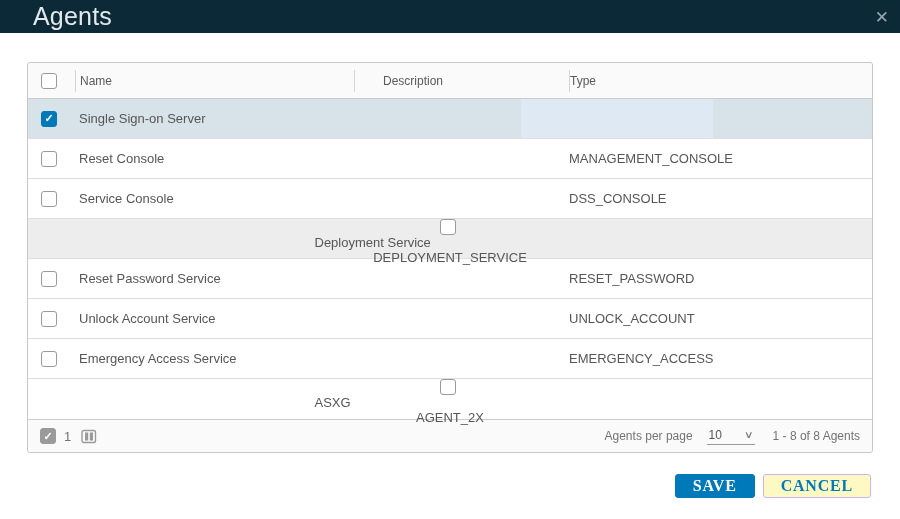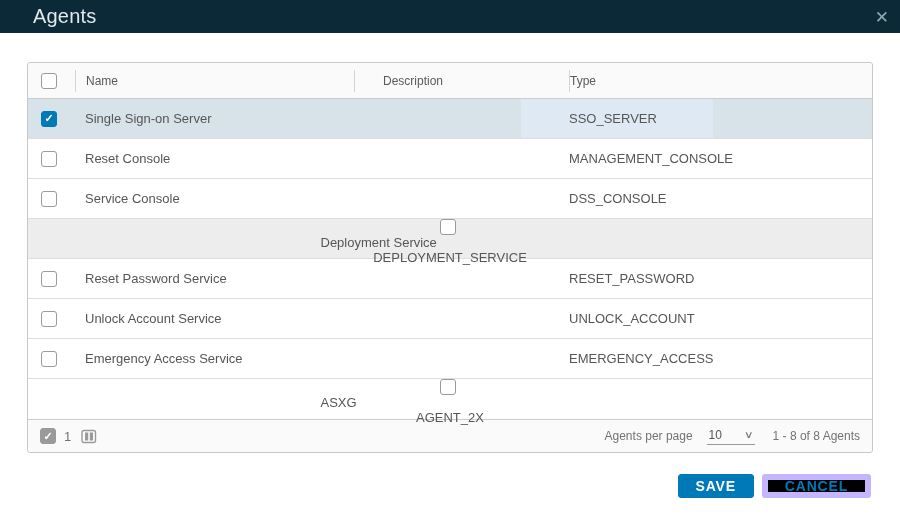--- a/index.html
+++ b/index.html
@@ -12,36 +12,36 @@
   }
 
   
   .modal-header {
     position:absolute; top:0; left:0; width:900px; height:33px;
     background:#0c2937;
     display:flex; align-items:center;
   }
   .modal-title {
     margin-left:33px;
-    font-size:20px; font-weight:400; color:#e2e8eb; letter-spacing:.2px;
+    font-size:25px; font-weight:400; color:#e2e8eb; letter-spacing:.2px;
   }
   .close-icon {
     position:absolute; right:11px; top:50%; transform:translateY(-50%);
     color:#93a5af; font-size:17px; line-height:1; cursor:pointer; font-weight:300;
   }
 
   
   .datagrid {
     position:absolute; left:27px; top:62px; width:846px;
     border:1px solid #c8c8c8; border-radius:3px;
     background:#fff;
   }
   .dg-row { display:flex; align-items:center; position:relative; }
   .col-cb   { width:47px;  flex:none; display:flex; align-items:center; }
-  .col-name { width:279px; flex:none; padding-left:10px; }
+  .col-name { width:279px; flex:none; padding-left:4px; }
   .col-desc { width:215px; flex:none; padding-left:28px; }
   .col-type { flex:1; }
 
   .dg-header {
     height:36px; background:#fafafa;
     border-bottom:1px solid #cccccc;
     border-radius:3px 3px 0 0;
     font-size:12px; color:#5a5a5a;
   }
   .dg-header .col-name, .dg-header .col-desc, .dg-header .col-type {
@@ -87,26 +87,26 @@
     display:flex; align-items:center; border-bottom:1px solid #9a9a9a;
     padding:0 2px 2px 2px; min-width:48px; justify-content:space-between;
     cursor:pointer; color:#565656;
   }
   .chevron { font-size:10px; color:#737373; transform:scaleX(1.3); }
   .range-text { margin-left:18px; }
 
   
   .actions { position:absolute; right:29px; top:474px; display:flex; gap:8px; }
   .btn {
-    height:24px; border-radius:3px; font-family:Liberation Sans, sans-serif;
-    font-size:14px; font-weight:bold; letter-spacing:.8px; cursor:pointer;
+    height:24px; border-radius:3px; font-family:Liberation Serif, serif;
+    font-size:16px; font-weight:bold; letter-spacing:.8px; cursor:pointer;
     display:flex; align-items:center; justify-content:center; padding:0 17px;
   }
   .btn-primary { background:#0079b8; border:1px solid #0079b8; color:#ffffff; }
-  .btn-outline { background:#000000; border:6px solid #c4b5fd; color:#0079b8;text-align:center; }
+  .btn-outline { background:#fef9c3; border:1px solid #c4b5fd; color:#0079b8;text-align:center; }
 </style>
 </head>
 <body>
 
 <div class="modal-header">
   <div class="modal-title">Agents</div>
   <div class="close-icon">✕</div>
 </div>
 
 <div class="datagrid">
@@ -125,21 +125,20 @@
   <div class="dg-body">
       <div class="dg-row selected">
     <div class="band"></div>
     <div class="col-cb cell">
       <span class="cb checked">
         <span class="check">✓</span>
       </span>
     </div>
     <div class="col-name cell">Single Sign-on Server</div>
     <div class="col-desc cell"></div>
-    <div class="col-type cell">SSO_SERVER</div>
   </div>
       <div class="dg-row">
 
     <div class="col-cb cell">
       <span class="cb">
         
       </span>
     </div>
     <div class="col-name cell">Reset Console</div>
     <div class="col-desc cell"></div>

